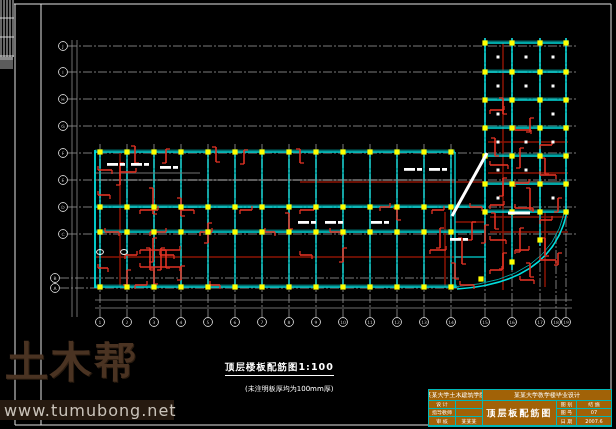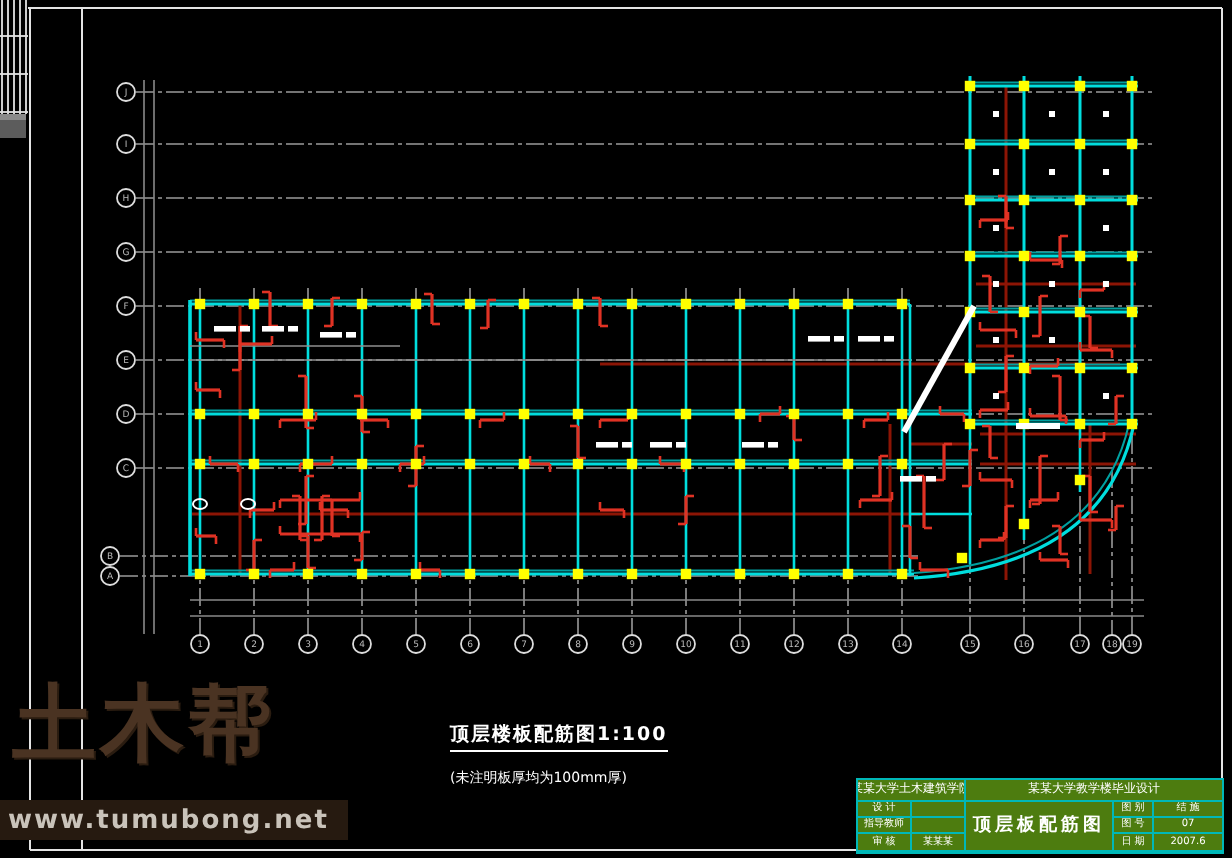--- a/index.html
+++ b/index.html
@@ -4,29 +4,29 @@
 <style>
   html,body{margin:0;padding:0;background:#111;}
   #stage{position:relative;width:616px;height:429px;background:#000;overflow:hidden;
          font-family:"DejaVu Sans",sans-serif;}
   #cad{position:absolute;left:0;top:0;}
   .wm-logo{position:absolute;left:6px;top:341px;font-size:42px;font-weight:bold;
            color:#4a3322;letter-spacing:2px;line-height:1;z-index:5;
            text-shadow:1px 1px 0 #2a1c10;}
   .wm-bar{position:absolute;left:0;top:400px;width:174px;height:20px;background:#261a10;
           z-index:5;display:flex;align-items:center;}
-  .wm-url{color:#c9c3ba;font-size:13px;font-weight:bold;letter-spacing:1px;padding-left:4px;}
+  .wm-url{color:#c9c3ba;font-size:16px;font-weight:normal;letter-spacing:1px;padding-left:4px;}
   .caption{position:absolute;left:225px;top:355px;color:#fff;z-index:4;}
   .caption .l1{font-size:9.5px;font-weight:bold;letter-spacing:1px;
                border-bottom:1px solid #fff;display:inline-block;padding-bottom:1px;}
-  .caption .l2{font-size:7px;margin-left:0;margin-top:1px;}
+  .caption .l2{font-size:7px;margin-left:20px;margin-top:1px;}
   .tblock{position:absolute;left:428px;top:389px;width:182px;height:36px;z-index:4;
           display:grid;grid-template-columns:27px 27px 74px 20px 34px;
           grid-template-rows:11px 8px 8px 9px;
-          border:1px solid #00b8b8;color:#fff;background:#4d7c0f;}
+          border:1px solid #00b8b8;color:#fff;background:#a16207;}
   .tc{border-right:1px solid #00b8b8;border-bottom:1px solid #00b8b8;
       overflow:hidden;white-space:nowrap;display:flex;align-items:center;justify-content:center;
       font-size:5px;line-height:1;}
   .tc.hdr{font-size:6px;}
   .tc.main{font-size:9px;font-weight:bold;letter-spacing:2px;}
   .tc.last{border-right:none;}
 </style>
 </head>
 <body>
 

